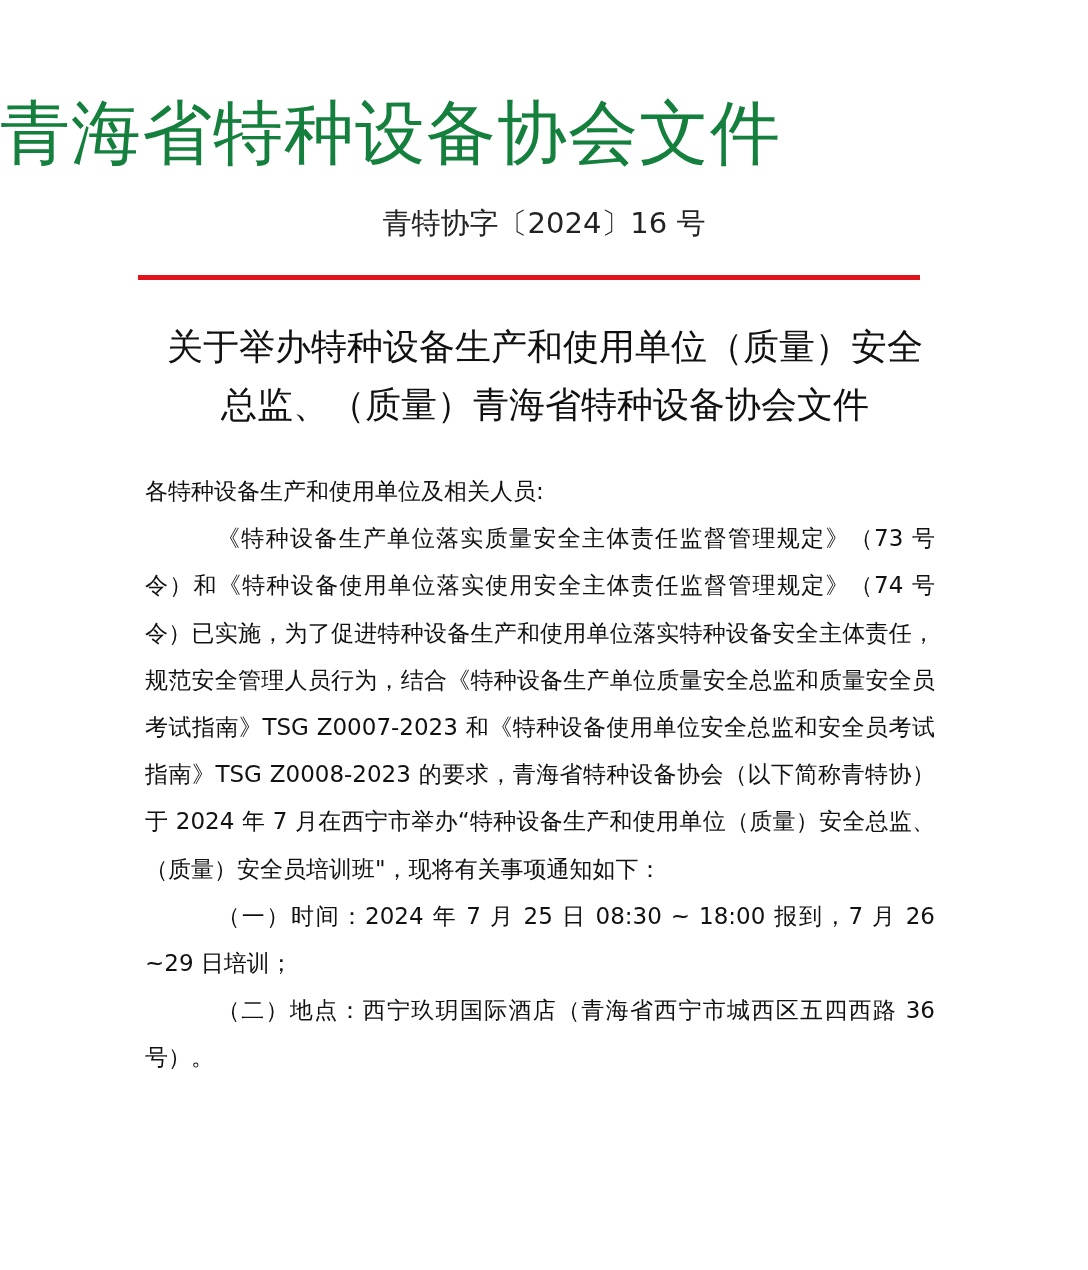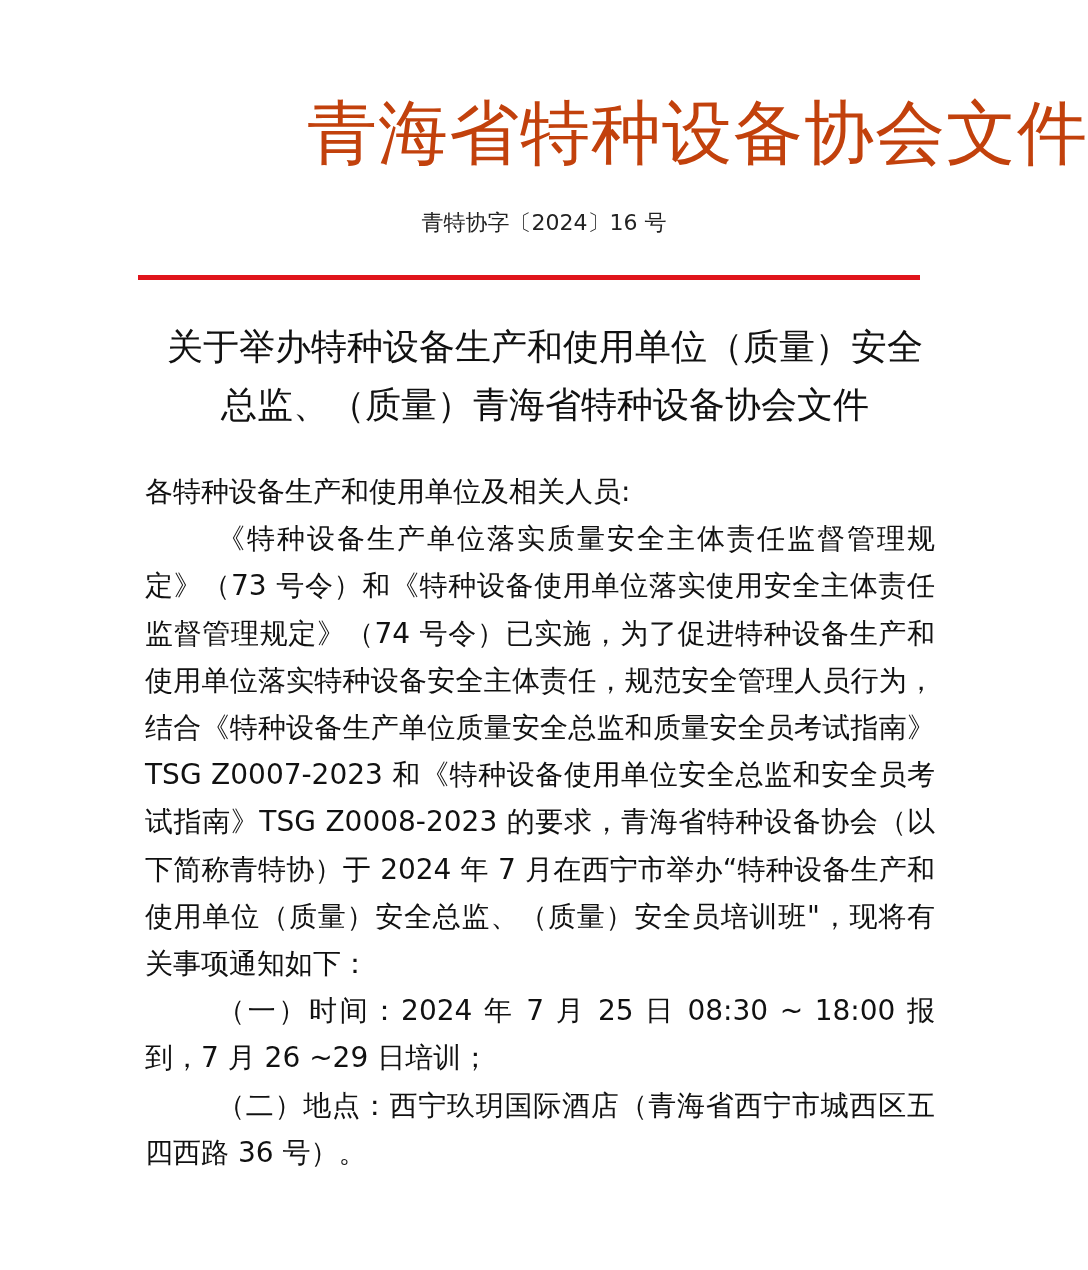--- a/index.html
+++ b/index.html
@@ -1,25 +1,25 @@
 <!DOCTYPE html>
 <html><head>
 <meta charset="utf-8">
 <style>
   html, body { margin: 0; padding: 0; background: #ffffff; }
   body { width: 1088px; height: 1270px; position: relative; overflow: hidden;
          font-family: "DejaVu Sans", "Liberation Sans", sans-serif; color: #111; }
-  .header-title { position: absolute; left: 0; width: 1088px; top: 88px; text-align: right;
-                  color: #c2410c; font-size: 70px; line-height: 90px; letter-spacing: 1px; }
+  .header-title { position: absolute; left: 0; width: 1088px; top: 88px; text-align: left;
+                  color: #15803d; font-size: 70px; line-height: 90px; letter-spacing: 1px; }
   .doc-number { position: absolute; left: 0; width: 1088px; top: 208px; text-align: center;
-                font-size: 22px; line-height: 30px; color: #222; }
+                font-size: 29px; line-height: 30px; color: #222; }
   .red-rule { position: absolute; left: 138px; top: 275px; width: 782px; height: 5px; background: #e0141b; }
   .doc-title { position: absolute; left: 140px; width: 810px; top: 318px; text-align: center;
                font-size: 36px; line-height: 58px; color: #111; }
-  .body { position: absolute; left: 145px; width: 790px; top: 468px; font-size: 28px; line-height: 47.2px; color: #111; }
+  .body { position: absolute; left: 145px; width: 790px; top: 468px; font-size: 23px; line-height: 47.2px; color: #111; }
   .p { margin: 0; text-align: justify; text-align-last: left; }
   .indent { text-indent: 72px; }
   .indent-sm { text-indent: 72px; }
 </style>
 </head>
 <body>
 
 <div>
   <div class="header-title">青海省特种设备协会文件</div>
   <div class="doc-number">青特协字〔2024〕16 号</div>

